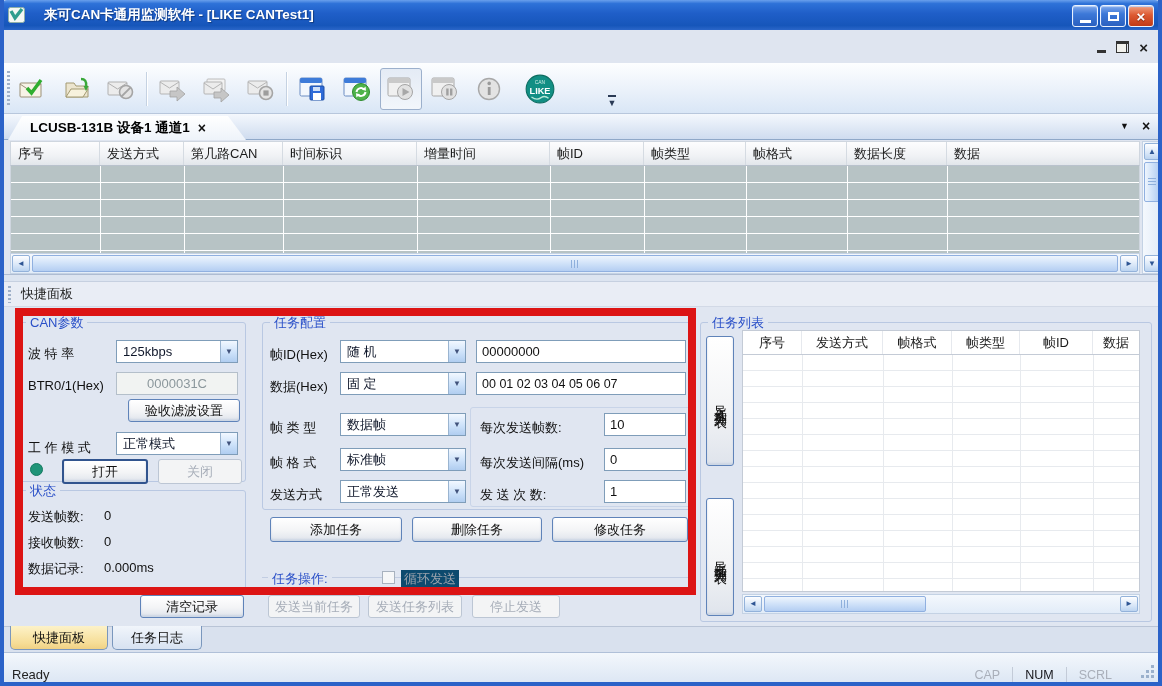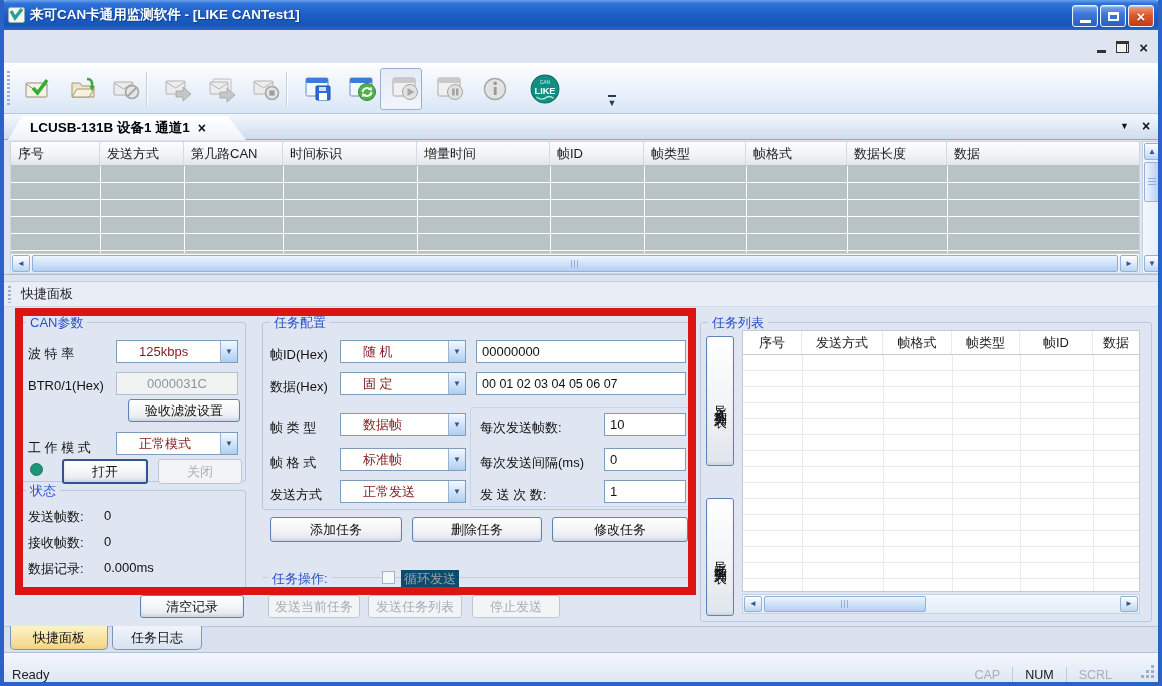--- a/index.html
+++ b/index.html
@@ -30,21 +30,21 @@
   .mdi-min{width:9px;height:3px;background:#333;margin-top:9px;}
   .mdi-res{position:relative;width:13px;height:12px;}
   .mdi-res:before{content:"";position:absolute;right:0;top:0;width:9px;height:8px;border:1.5px solid #333;border-top-width:3px;}
   .mdi-res:after{content:"";position:absolute;left:0;bottom:0;width:9px;height:8px;border:1.5px solid #333;border-top-width:3px;background:#f2f2ee;}
   .mdi-x{font-size:15px;font-weight:bold;color:#222;line-height:1;}
 
   
   .toolbar{left:0;top:63px;width:1154px;height:51px;background:linear-gradient(180deg,#fdfeff 0%,#eaf1fa 55%,#d9e6f6 100%);
     border-bottom:1px solid #b8c7dc;}
   .tool-grip{left:3px;top:71px;height:36px;}
-  .tool-btn{position:absolute;top:68px;width:42px;height:42px;display:flex;align-items:center;justify-content:flex-end;border-radius:3px;}
+  .tool-btn{position:absolute;top:68px;width:42px;height:42px;display:flex;align-items:center;justify-content:center;border-radius:3px;}
   .tool-btn.sunken{border:1px solid #9cb0cc;background:linear-gradient(180deg,#e4ebf5,#f2f6fb);}
   .tool-sep{position:absolute;top:72px;width:2px;height:34px;background:#c5d2e2;border-right:1px solid #fff;}
   .tool-overflow{position:absolute;left:601px;top:70px;width:14px;height:38px;display:flex;flex-direction:column;align-items:center;justify-content:flex-end;color:#2a3a55;}
   .tool-overflow .bar{width:8px;height:2px;background:#2a3a55;margin-bottom:2px;}
   .tool-overflow .tri{font-size:9px;line-height:1;}
 
   
   .tabbar{left:0;top:114px;width:1154px;height:26px;background:linear-gradient(180deg,#f4f8fd,#cfdcef);border-bottom:1px solid #8fa8c8;}
   .doc-tab{position:absolute;left:4px;top:2px;width:238px;height:24px;
     background:linear-gradient(180deg,#ffffff,#eef3fa);
@@ -88,21 +88,21 @@
   
   .btn{position:absolute;display:flex;align-items:center;justify-content:center;font-size:13px;color:#111;
     background:linear-gradient(180deg,#ffffff 0%,#f3f4f6 55%,#dfe4ec 100%);
     border:1px solid #5f83b9;border-radius:3px;box-shadow:inset 0 -2px 2px #ccd6e4, inset 0 1px 0 #fff;}
   .btn.default{border:2px solid #31548e;}
   .btn.disabled{background:#f3f4f5;border:1px solid #bcc6d4;color:#a6adb8;box-shadow:none;}
   .btn.vert{writing-mode:vertical-rl;text-orientation:upright;letter-spacing:2px;padding:4px 0;}
   .inp{position:absolute;border:1px solid #7f9db9;background:#fff;font-size:13px;color:#111;padding:0 5px;}
   .inp.disabled{background:#f1f3f2;color:#8b979c;border-color:#b4bfca;}
   .dd{position:absolute;height:23px;border:1px solid #7f9db9;background:#fff;display:flex;align-items:center;}
-  .dd .dd-v{flex:1;font-size:13px;color:#7f1d1d;padding-left:22px;white-space:nowrap;overflow:hidden;}
+  .dd .dd-v{flex:1;font-size:13px;color:#0f172a;padding-left:6px;white-space:nowrap;overflow:hidden;}
   .dd .dd-b{width:17px;height:100%;border-left:1px solid #9ab4d0;display:flex;align-items:center;justify-content:center;
     background:linear-gradient(180deg,#f2f8ff 0%,#cde2fa 55%,#b0cdf0 100%);color:#41537c;font-size:8px;}
   .chk{position:absolute;width:13px;height:13px;border:1px solid #a8b2bf;background:#f6f7f8;}
   .dot{position:absolute;width:13px;height:13px;border-radius:50%;background:#1f9478;border:1px solid #147a60;}
   .lbl-b{position:absolute;font-size:13px;color:#111;white-space:nowrap;}
   .lbl-blue{position:absolute;font-size:13px;color:#2a50c8;white-space:nowrap;}
   .lbl-dis{position:absolute;font-size:13px;color:#9aa2ac;white-space:nowrap;}
 
   
   .tl-header{display:flex;background:#fff;border-bottom:1px solid #c4cbd6;height:24px;}
@@ -133,21 +133,21 @@
 </head>
 <body>
 
 <div id="app">
 
   <div class="abs titlebar">
     <svg class="abs" style="left:8px;top:7px" width="17" height="16" viewBox="0 0 17 16">
       <rect x="0.5" y="0.5" width="16" height="15" rx="2" fill="#f4f8f4" stroke="#8fb0a8"></rect>
       <path d="M3 4 L7 11 L14 2" stroke="#2f9e8e" stroke-width="3.4" fill="none"></path>
     </svg>
-    <span class="title-text" style="margin-left:30px">来可CAN卡通用监测软件 - [LIKE CANTest1]</span>
+    <span class="title-text" style="margin-left:44px">来可CAN卡通用监测软件 - [LIKE CANTest1]</span>
     <div class="tb-btns">
       <div class="tbtn">
           <span class="g-min"></span>
         </div>
       <div class="tbtn">
           <span class="g-max"></span>
         </div>
       <div class="tbtn close">
           <span class="g-x">×</span>
         </div>

